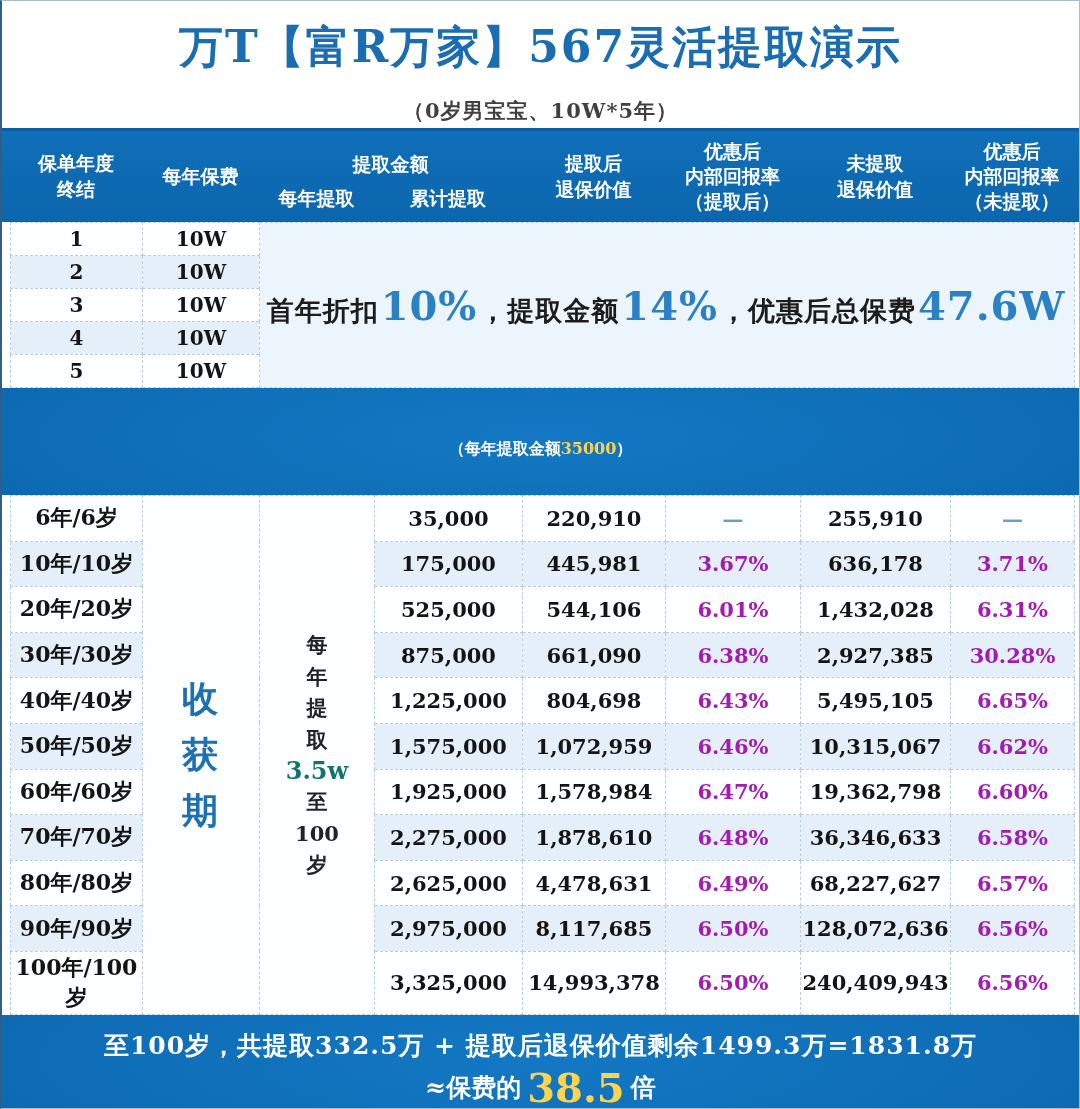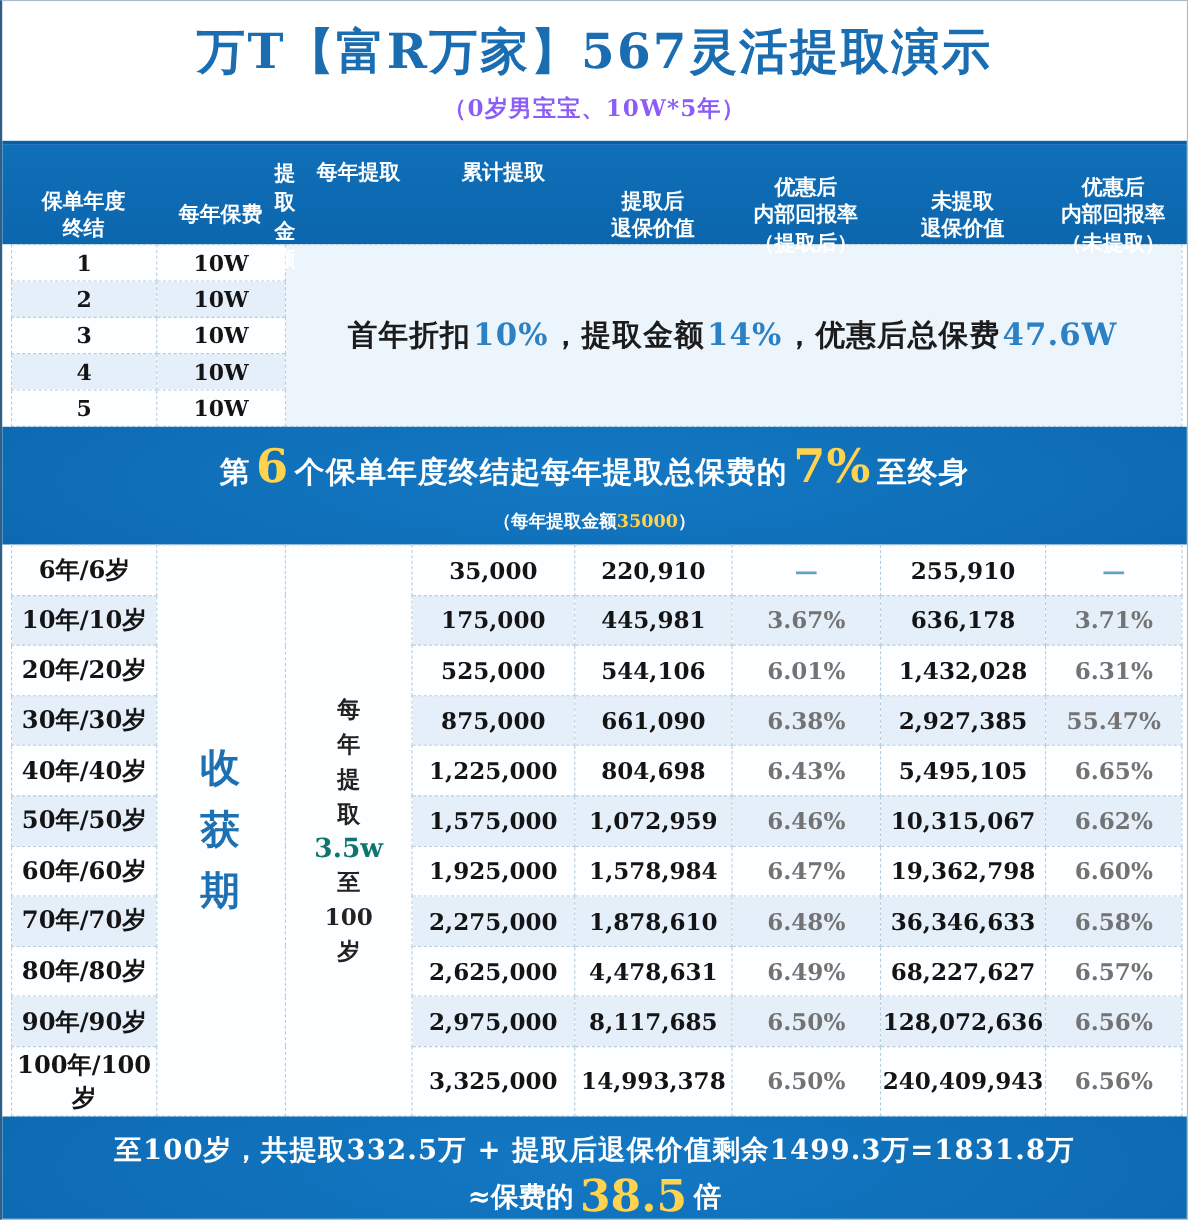--- a/index.html
+++ b/index.html
@@ -2,57 +2,57 @@
 <html><head>
 <meta charset="utf-8">
 <style>
   * { box-sizing: border-box; }
   body { margin:0; background:#ffffff; font-family:"DejaVu Serif","Liberation Serif",serif; }
   .page { width:1080px; height:1109px; margin:0 auto; border:1px solid #a9bccB; border-left:2px solid #2f5e86; overflow:hidden; background:#ffffff; }
 
   
   .title-area { height:127px; text-align:center; padding-top:17px; }
   .page-title { margin:0; font-size:44px; font-weight:bold; color:#1a6db1; letter-spacing:2px; }
-  .page-subtitle { margin-top:7px; font-size:21px; font-weight:bold; color:#8b5cf6; letter-spacing:1px; }
+  .page-subtitle { margin-top:20px; font-size:21px; font-weight:bold; color:#404040; letter-spacing:1px; }
 
   
   .band { color:#fff; }
   .header-band { height:94px; background:linear-gradient(#0f6fb8,#0c66ad); padding:4px 8px; display:grid;
                  grid-template-columns:132px 117px 263px 143px 135px 150px 124px; align-items:center; border-top:3px solid #0a5ea5;}
   .hcell { text-align:center; font-weight:bold; font-size:19px; line-height:1.32; white-space:pre-line; }
-  .hgroup { display:flex; flex-direction:row; justify-content:center; height:100%; padding-top:10px; }
+  .hgroup { display:flex; flex-direction:column; justify-content:center; height:100%; padding-top:10px; }
   .hgroup-top { text-align:center; font-weight:bold; font-size:19px; margin-bottom:8px; }
   .hgroup-bottom { display:grid; grid-template-columns:115px 148px; }
 
   
   table { border-collapse:collapse; table-layout:fixed; width:1064px; margin:0 8px; }
   td { border:1px dashed #b6cede; text-align:center; vertical-align:middle; font-weight:bold; color:#141414; overflow:hidden; }
   tr:nth-child(odd) td { background:#fdfeff; }
   tr:nth-child(even) td { background:#e5effa; }
 
   .payment-table tr { height:33px; }
   .payment-table td { font-size:20px; }
   td.discount-cell { background:#edf5fc !important; font-size:27px; color:#1c1c1c; letter-spacing:1px; }
-  .discount-num { font-size:28px; color:#2c80c4; padding:0 2px; }
+  .discount-num { font-size:40px; color:#2c80c4; padding:0 2px; }
 
   .mid-band { height:107px; display:flex; flex-direction:column; justify-content:center; align-items:center;
               background:radial-gradient(75% 150% at 50% 45%, #1478c4 0%, #0d6bb3 70%, #0a5fa5 100%); }
   .mid-line1 { font-size:27px; font-weight:bold; letter-spacing:1px; }
   .gold-big { font-size:42px; color:#ffd34d; padding:0 5px; font-weight:bold; }
   .mid-line2 { font-size:16px; font-weight:bold; margin-top:16px; }
   .gold { color:#ffd34d; }
 
   .benefit-table tr { height:45.6px; }
   .benefit-table td { font-size:21px; }
   td.label-cell { font-size:22px; }
   td.merged-cell { background:#fdfeff !important; }
   .harvest-text { font-size:36px; font-weight:bold; color:#1d71b3; line-height:1.55; white-space:pre-line; letter-spacing:2px; }
   .wnote-text { font-size:21px; font-weight:bold; color:#222; line-height:1.5; white-space:pre-line; }
   .wnote-amount { color:#0f766e; font-size:24px; display:block; line-height:1.3; }
-  td.pct { color:#737373; }
+  td.pct { color:#a21caf; }
   td.dash { color:#66a0c6; }
 
   .footer-band { height:111px; display:flex; flex-direction:column; justify-content:center; align-items:center;
                  background:radial-gradient(75% 160% at 50% 40%, #1478c4 0%, #0d6bb3 70%, #0a5fa5 100%); }
   .footer-line1 { font-size:25px; font-weight:bold; letter-spacing:1px; }
   .footer-line2 { font-size:25px; font-weight:bold; margin-top:2px; display:flex; align-items:center; }
   .footer-big { font-size:40px; color:#ffd34d; padding:0 6px; }
 </style>
 </head>
 <body>
@@ -114,23 +114,20 @@
       <td>10W</td>
     </tr>
     <tr>
       <td>5</td>
       <td>10W</td>
     </tr>
   </tbody>
     </table>
 
   <div class="band mid-band">
-    <div class="mid-line1">
-      <span>第</span><span class="gold-big">6</span><span>个保单年度终结起每年提取总保费的</span><span class="gold-big">7%</span><span>至终身</span>
-    </div>
     <div class="mid-line2">
       <span>（每年提取金额</span><span class="gold">35000</span><span>）</span>
     </div>
   </div>
 
   <table class="benefit-table">
     <colgroup>
         <col style="width:132px">
         <col style="width:117px">
         <col style="width:115px">
@@ -177,21 +174,21 @@
       <td class="pct">6.01%</td>
       <td>1,432,028</td>
       <td class="pct">6.31%</td>
     </tr>
     <tr>
       <td class="label-cell">30年/30岁</td>
       <td>875,000</td>
       <td>661,090</td>
       <td class="pct">6.38%</td>
       <td>2,927,385</td>
-      <td class="pct">55.47%</td>
+      <td class="pct">30.28%</td>
     </tr>
     <tr>
       <td class="label-cell">40年/40岁</td>
       <td>1,225,000</td>
       <td>804,698</td>
       <td class="pct">6.43%</td>
       <td>5,495,105</td>
       <td class="pct">6.65%</td>
     </tr>
     <tr>

